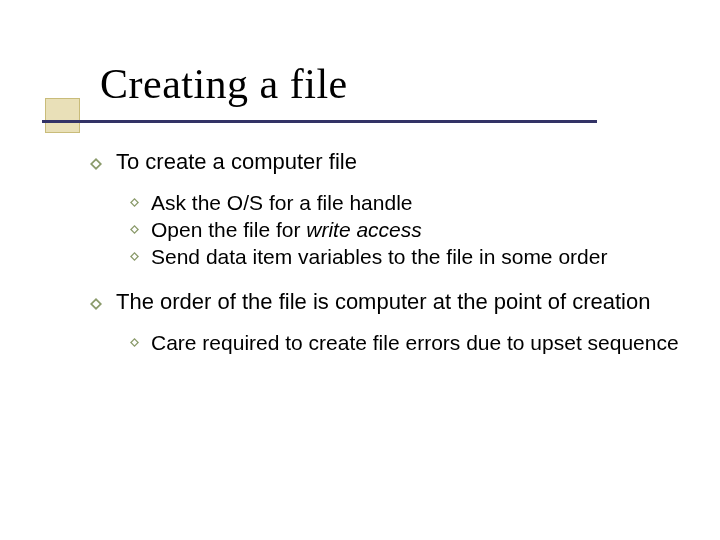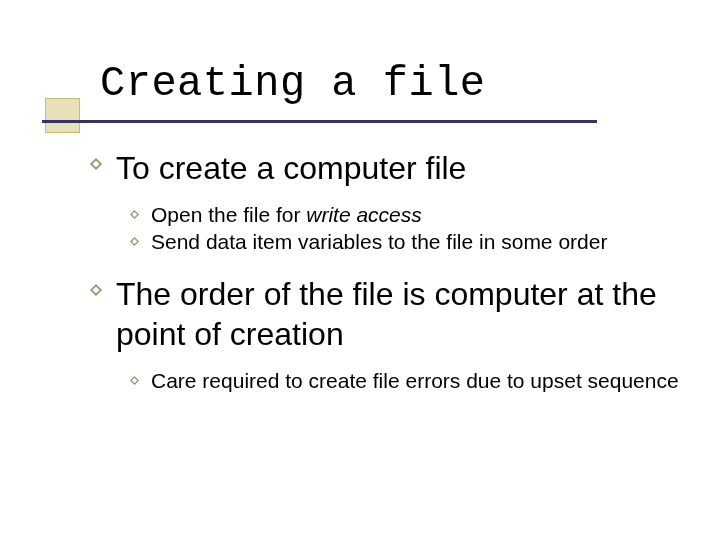--- a/index.html
+++ b/index.html
@@ -17,21 +17,21 @@
   .square {
     position: absolute;
     left: -55px;
     top: 38px;
     width: 35px;
     height: 35px;
     background: #e9e0b8;
     border: 1px solid #c9bc7a;
   }
   .title {
-    font-family: Liberation Mono, monospace;
+    font-family: Liberation Serif, serif;
     font-size: 42px;
     font-weight: 400;
     letter-spacing: 0.5px;
   }
   .underline {
     position: absolute;
     left: 42px;
     top: 120px;
     width: 555px;
     height: 3px;
@@ -39,21 +39,21 @@
   }
   .body {
     margin: 40px 0 0 90px;
     width: 600px;
   }
   ul { list-style: none; }
   .lvl1 > li { margin: 0 0 10px 0; }
   .lvl1 > li > .row { display: flex; align-items: flex-start; gap: 14px; }
   .lvl1 .text-main {
     font-family: Arial, Helvetica, sans-serif;
-    font-size: 32px;
+    font-size: 22px;
     line-height: 1.25;
   }
   .lvl2 { margin: 14px 0 18px 40px; }
   .lvl2 > li { margin: 1px 0; }
   .lvl2 > li > .row { display: flex; align-items: flex-start; gap: 12px; }
   .lvl2 .text-sub {
     font-family: Arial, Helvetica, sans-serif;
     font-size: 21px;
     line-height: 1.25;
   }
@@ -85,20 +85,31 @@
         <div class="row">
           <span class="bullet lg">
             <svg viewBox="0 0 10 10">
                 <polygon points="5,0 10,5 5,10 0,5" fill="#8a9a6a"></polygon>
                 <polygon points="5,2 8,5 5,8 2,5" fill="#fff"></polygon>
               </svg>
           </span>
           <span class="text-main">To create a computer file</span>
         </div>
         <ul class="lvl2">
+          <li>
+            <div class="row">
+              <span class="bullet sm">
+                  <svg viewBox="0 0 10 10">
+                    <polygon points="5,0 10,5 5,10 0,5" fill="#8a9a6a"></polygon>
+                    <polygon points="5,2 8,5 5,8 2,5" fill="#fff"></polygon>
+                  </svg>
+                </span>
+              <span class="text-sub">Ask the O/S for a file handle</span>
+            </div>
+          </li>
           <li>
             <div class="row">
               <span class="bullet sm">
                   <svg viewBox="0 0 10 10">
                     <polygon points="5,0 10,5 5,10 0,5" fill="#8a9a6a"></polygon>
                     <polygon points="5,2 8,5 5,8 2,5" fill="#fff"></polygon>
                   </svg>
                 </span>
               <span class="text-sub"><span>Open the file for </span><em>write access</em><span></span></span>
             </div>

